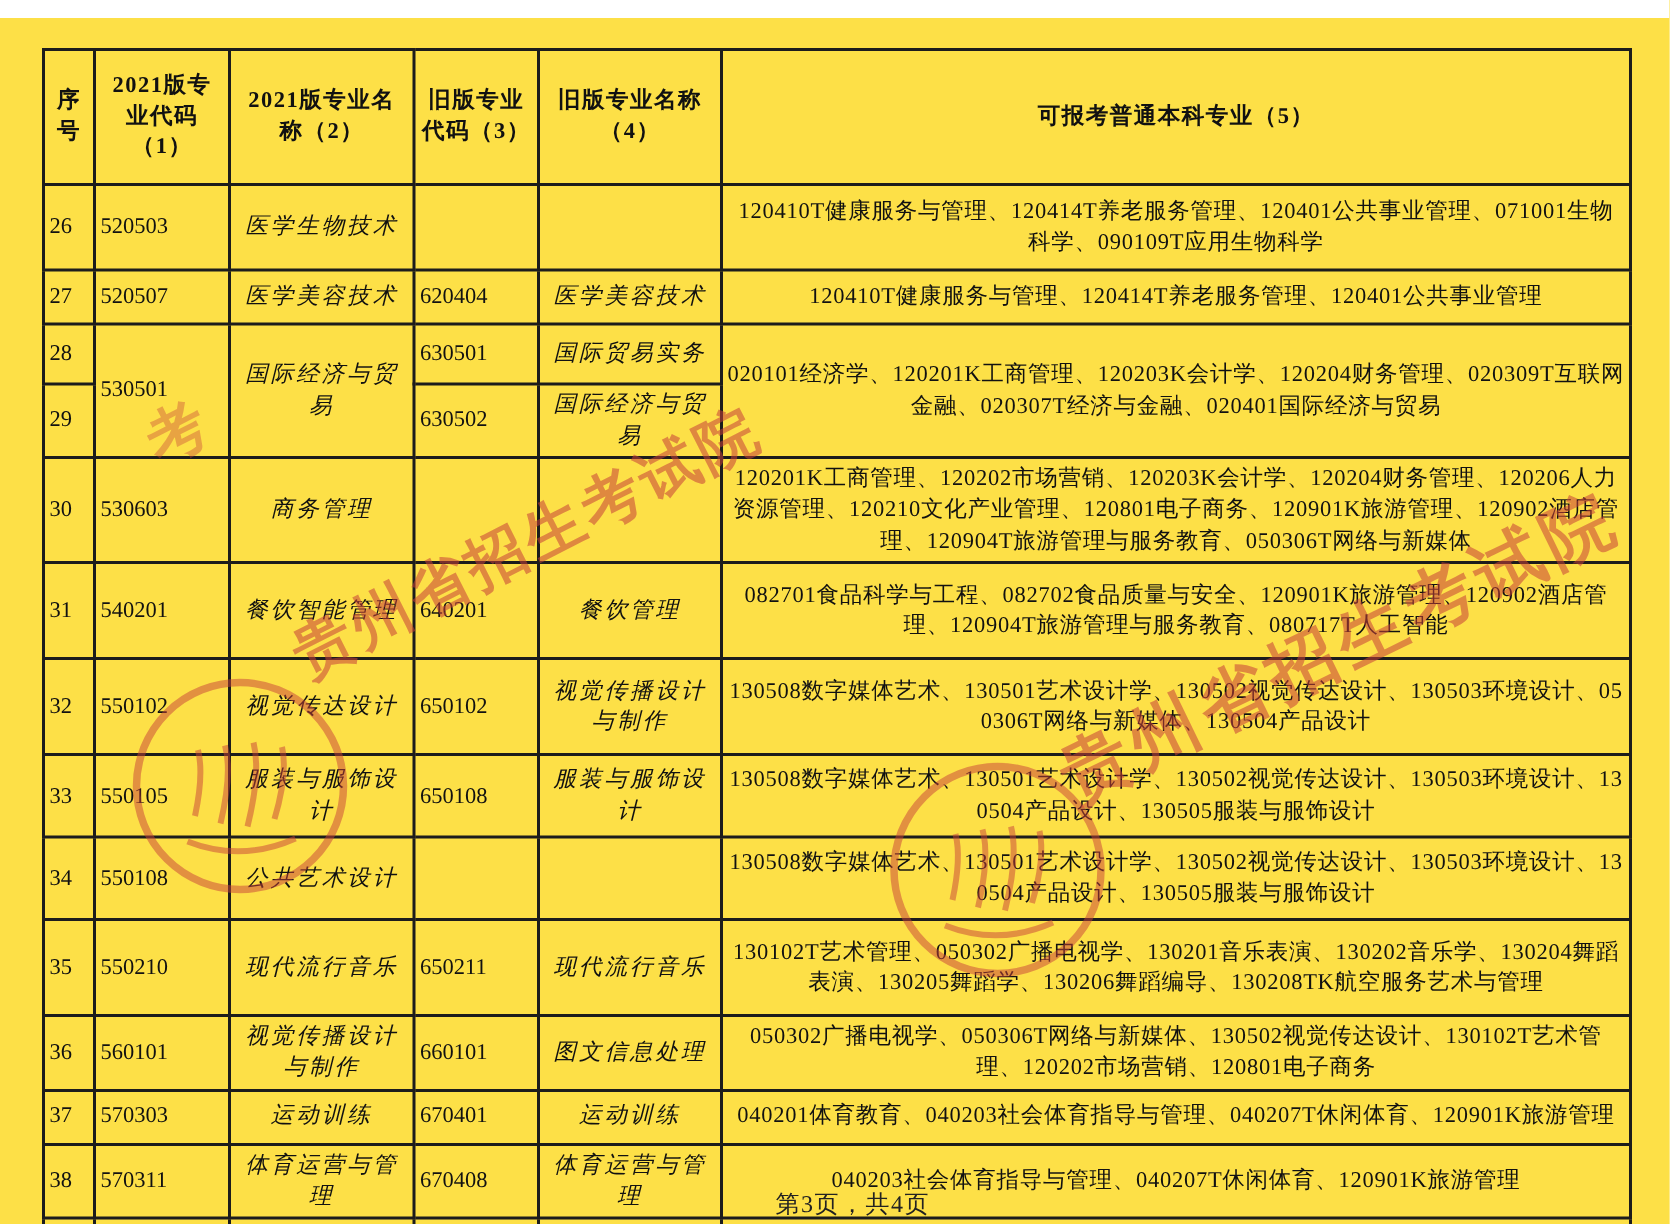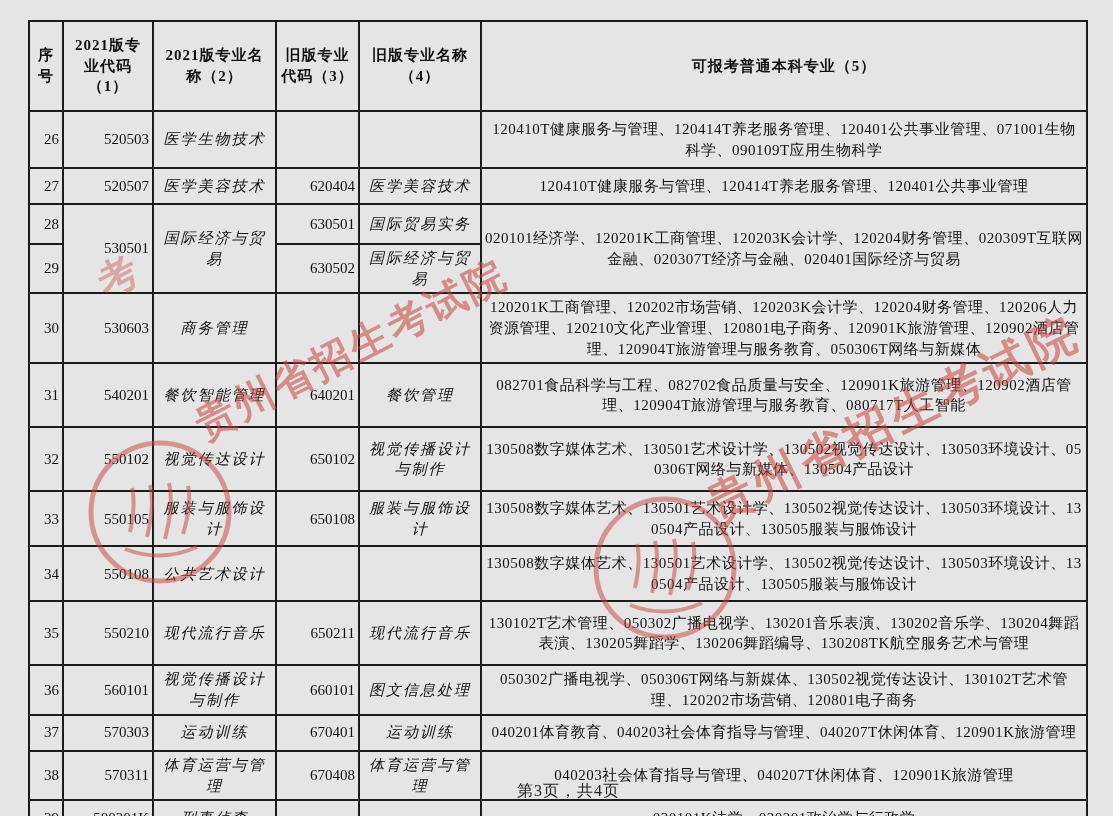--- a/index.html
+++ b/index.html
@@ -1,34 +1,34 @@
 <!DOCTYPE html>
 <html><head>
 <meta charset="utf-8">
 <style>
   html,body{margin:0;padding:0;}
   body{
     width:1113px;height:816px;background:#ffffff;
     font-family:"Liberation Serif","DejaVu Serif",serif;
     color:#111;position:relative;overflow:hidden;
   }
-  .page{position:absolute;inset:0;background:#e5e5e5;}
+  .page{position:absolute;inset:0;background:#fde047;margin-top:12px;}
   table.doc{
     position:absolute;left:28px;top:20px;width:1058px;
     border-collapse:collapse;table-layout:fixed;
   }
   table.doc th,table.doc td{
     border:2px solid #1c1c1c;
     font-size:15px;line-height:1.38;
     vertical-align:middle;
     padding:3px 3px;
     word-break:break-all;
   }
   tr.hdr th{height:84px;font-weight:bold;text-align:center;letter-spacing:1px;padding:2px 4px;}
-  td.c{text-align:right;}
+  td.c{text-align:left;}
   td.name{text-align:center;letter-spacing:2px;padding:4px 2px;font-style:italic;}
   td.elig{text-align:center;padding:3px 5px;letter-spacing:0.5px;}
   tr.h57{height:57px}tr.h36{height:36px}tr.h40{height:40px}tr.h66{height:66px}
   tr.h52{height:64px}tr.h55{height:55px}tr.h44{height:44px}tr.h37{height:37px}
   .footer{
     position:absolute;left:12px;top:781px;width:1113px;text-align:center;
     font-size:16px;letter-spacing:1px;color:#222;
   }
   
   .wm{position:absolute;z-index:6;pointer-events:none;}

